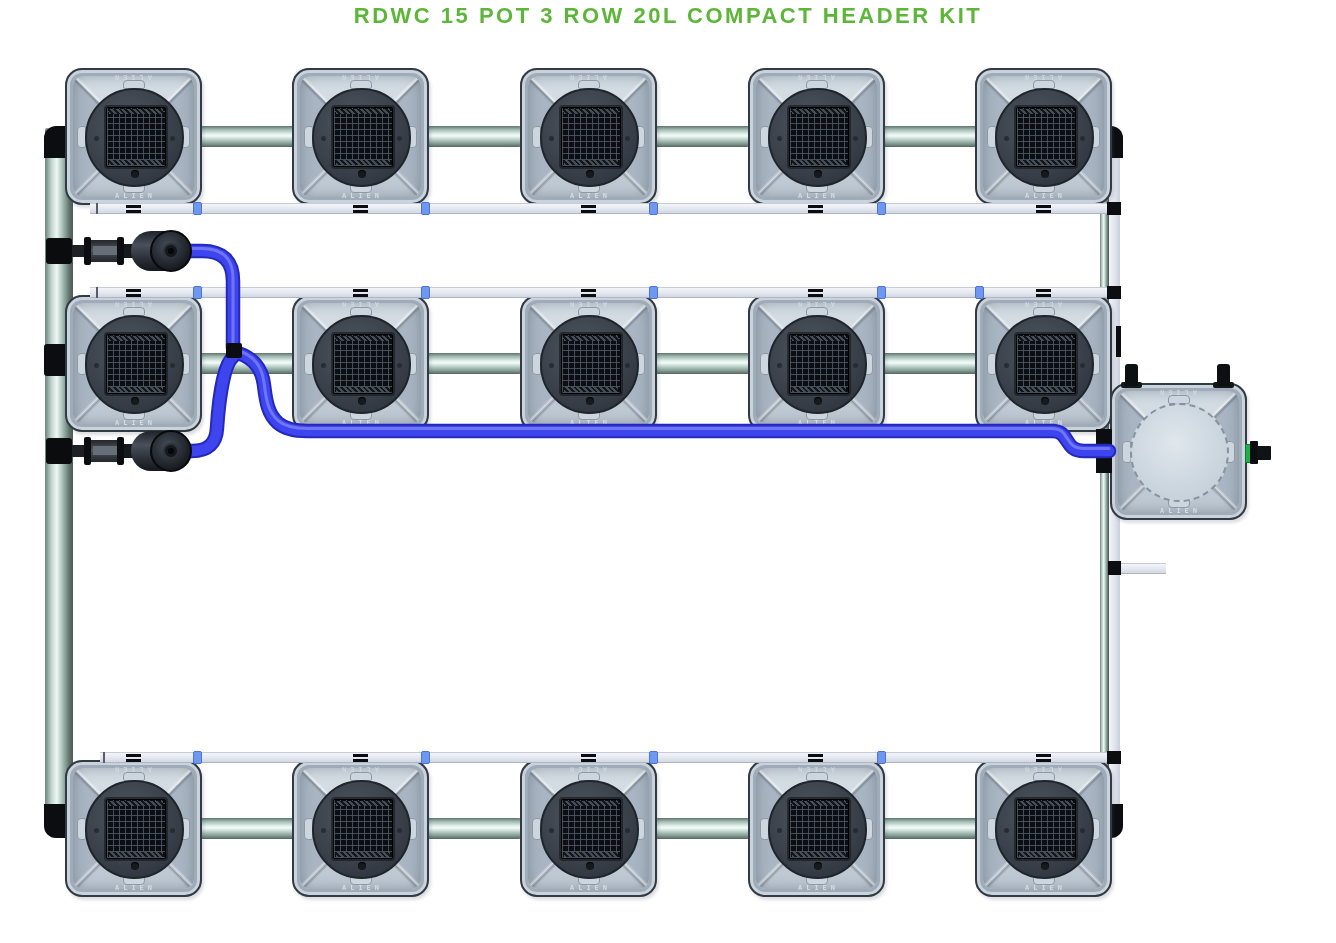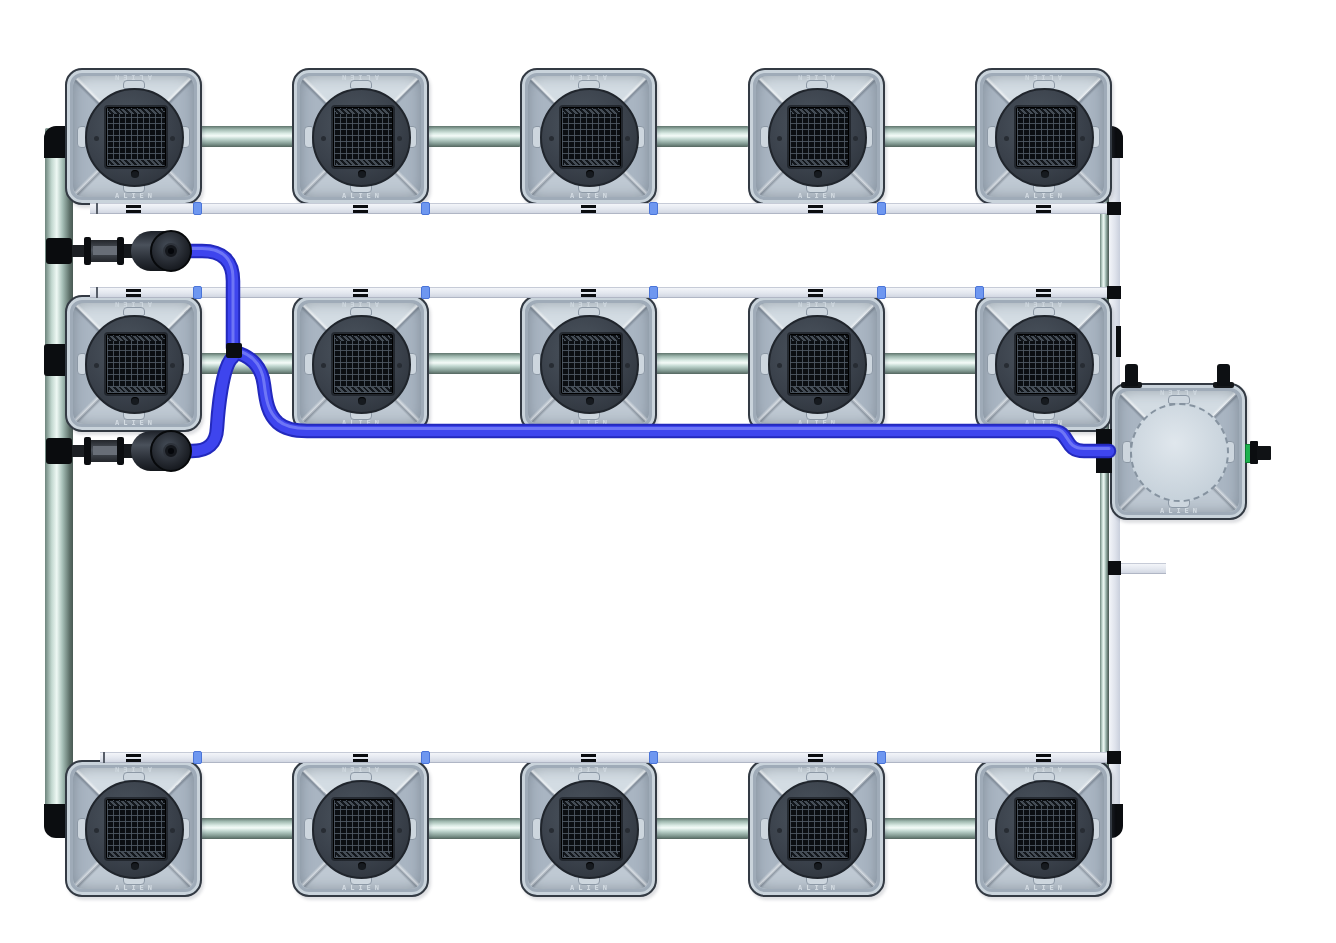--- a/index.html
+++ b/index.html
@@ -86,20 +86,21 @@
   .p-ring{position:absolute;left:117px;top:13px;width:16px;height:16px;border-radius:50%;
           background:#14171c;border:2px solid #2e333b;box-sizing:border-box;}
   .p-dot{position:absolute;left:122px;top:18px;width:6px;height:6px;border-radius:50%;background:#04060a;}
   .tubes{position:absolute;left:0;top:0;pointer-events:none;}
 </style>
 </head>
 <body>
 
 <div class="canvas">
 
+  <div class="title">RDWC 15 POT 3 ROW 20L COMPACT HEADER KIT</div>
 
   <div id="layer-back">
     <div class="pipe-teal-v" style="left:45px;top:128px;width:28px;height:690px;"></div>
     <div class="pipe-teal-v" style="left:1100px;top:150px;width:9px;height:662px;"></div>
     <div class="wpipe-v" style="left:1109px;top:158px;width:11px;height:650px;"></div>
     <div class="blk" style="left:44px;top:126px;width:24px;height:32px;border-radius:12px 0 0 0;"></div>
     <div class="blk" style="left:44px;top:804px;width:24px;height:34px;border-radius:0 0 0 12px;"></div>
     <div class="blk" style="left:1106px;top:126px;width:17px;height:32px;border-radius:0 12px 0 0;"></div>
     <div class="blk" style="left:1106px;top:804px;width:17px;height:34px;border-radius:0 0 12px 0;"></div>
     <div class="blk" style="left:44px;top:344px;width:24px;height:32px;border-radius:3px;"></div>

